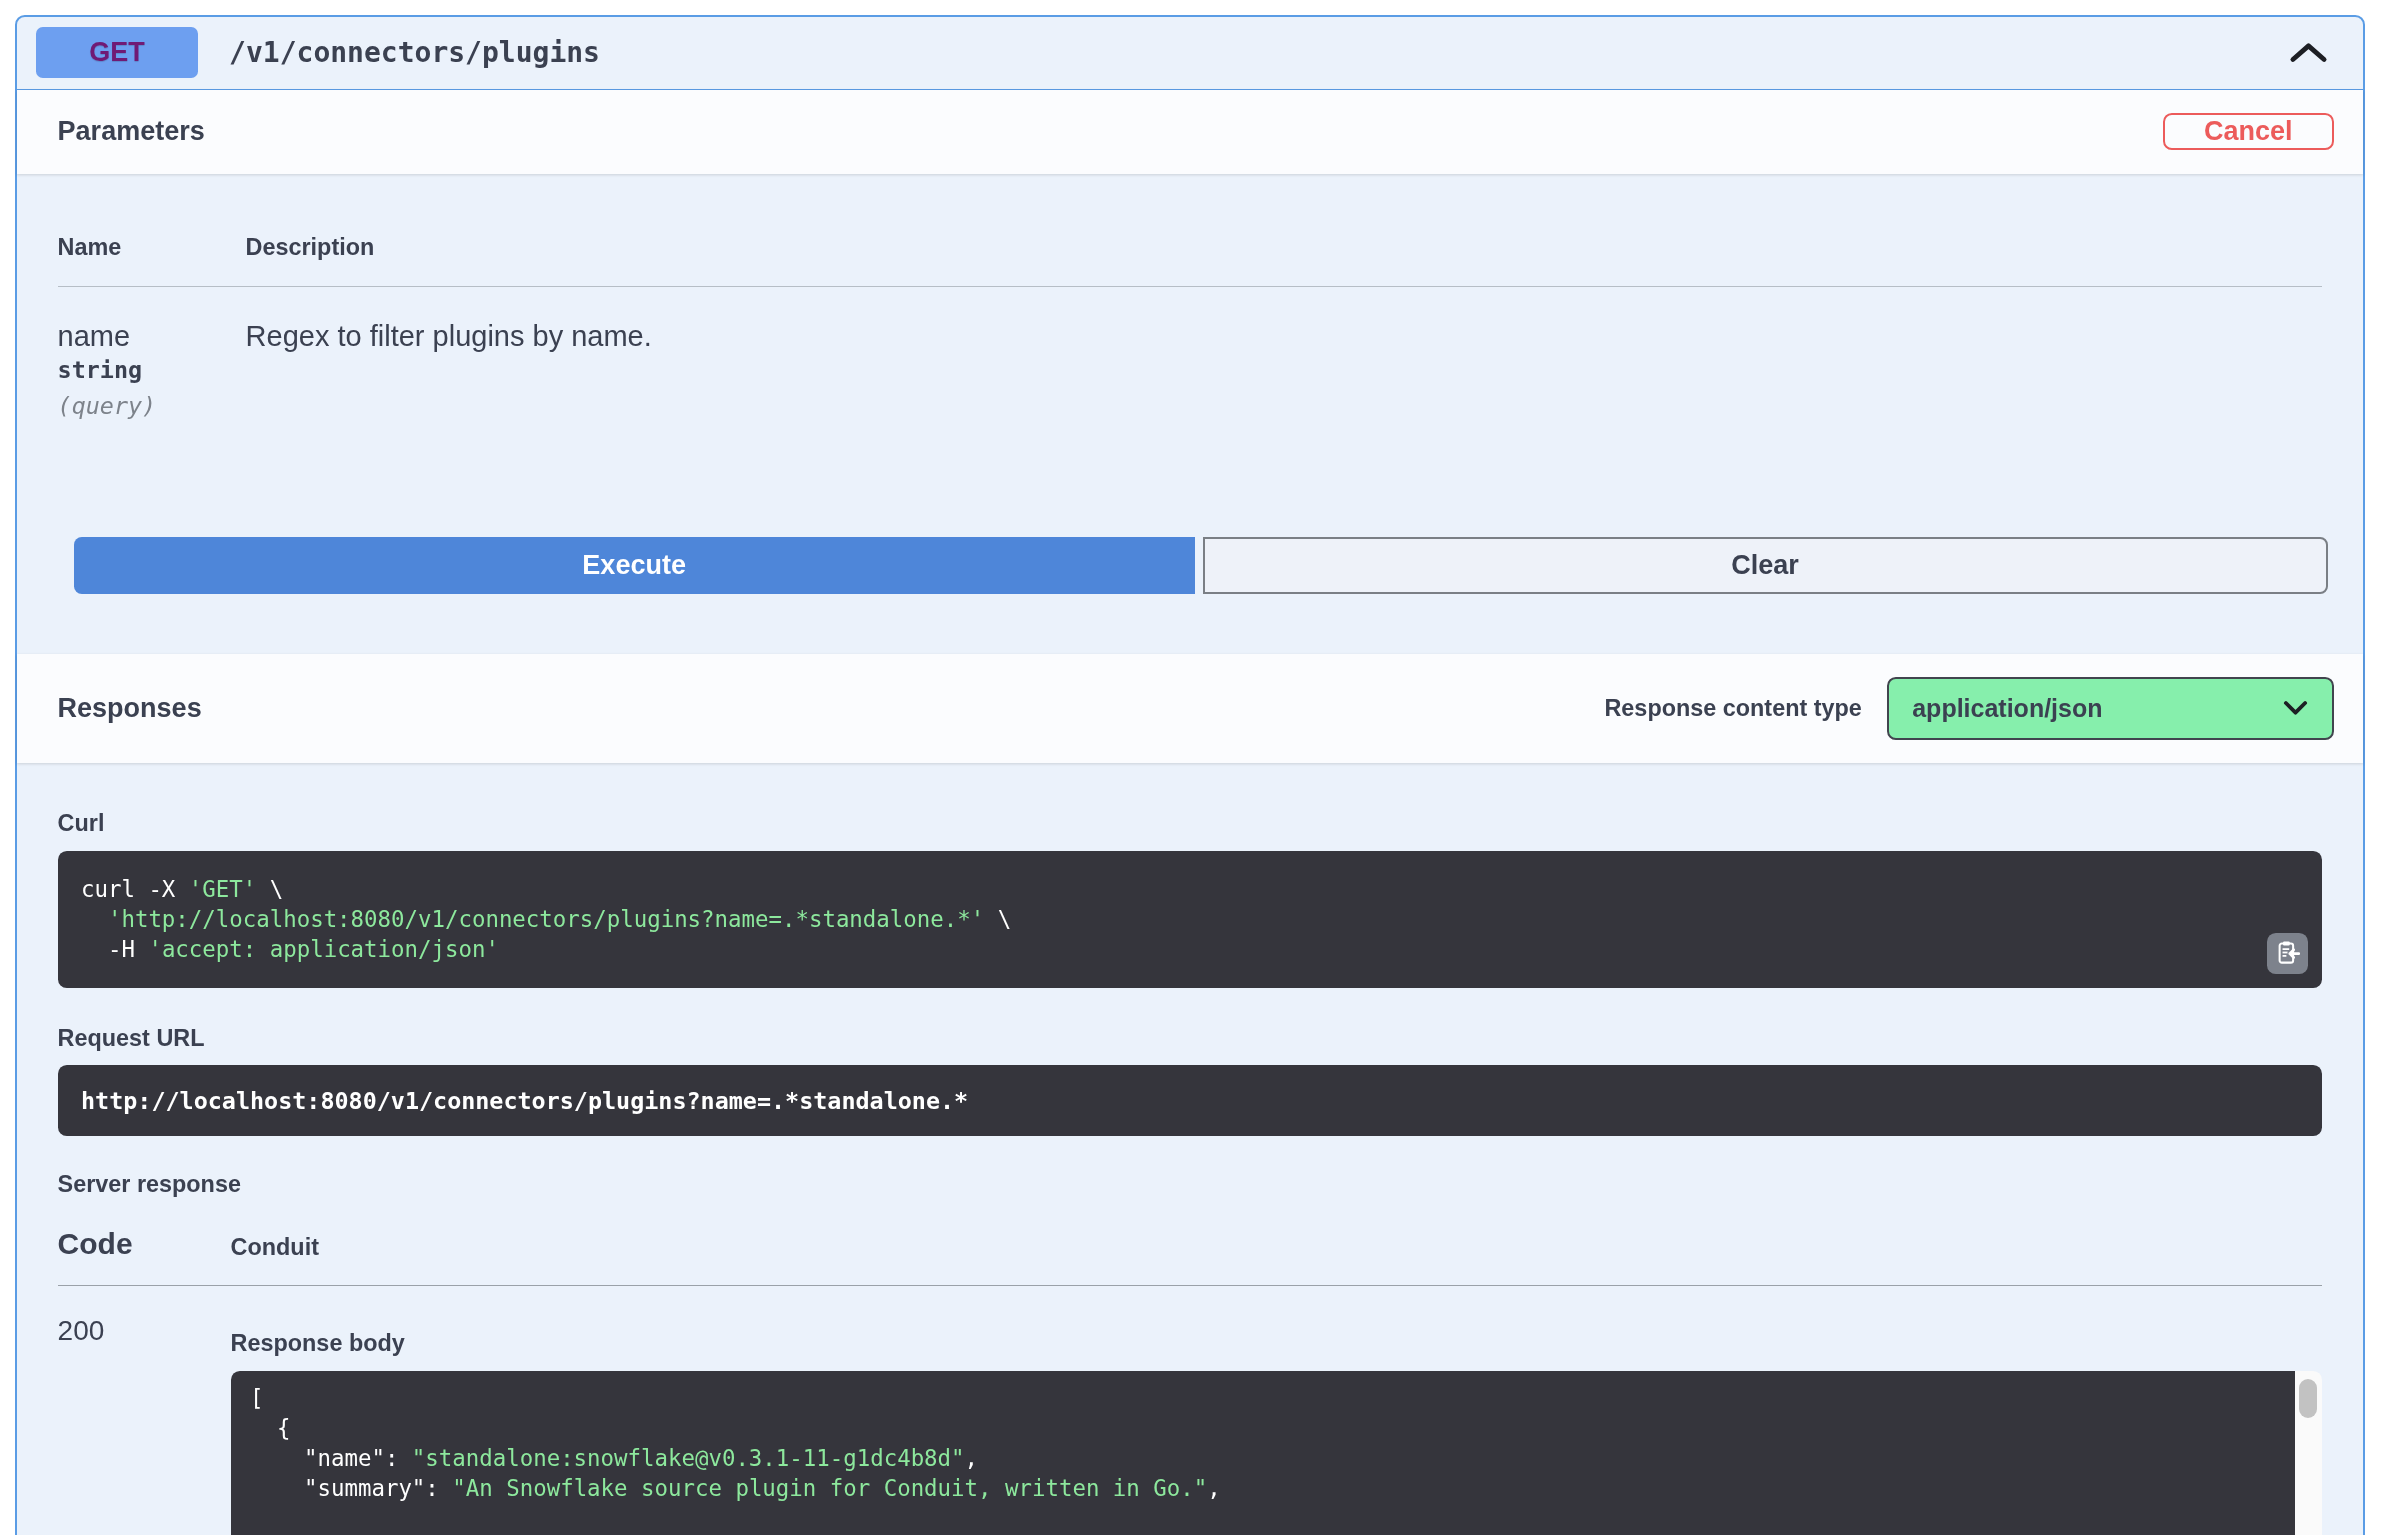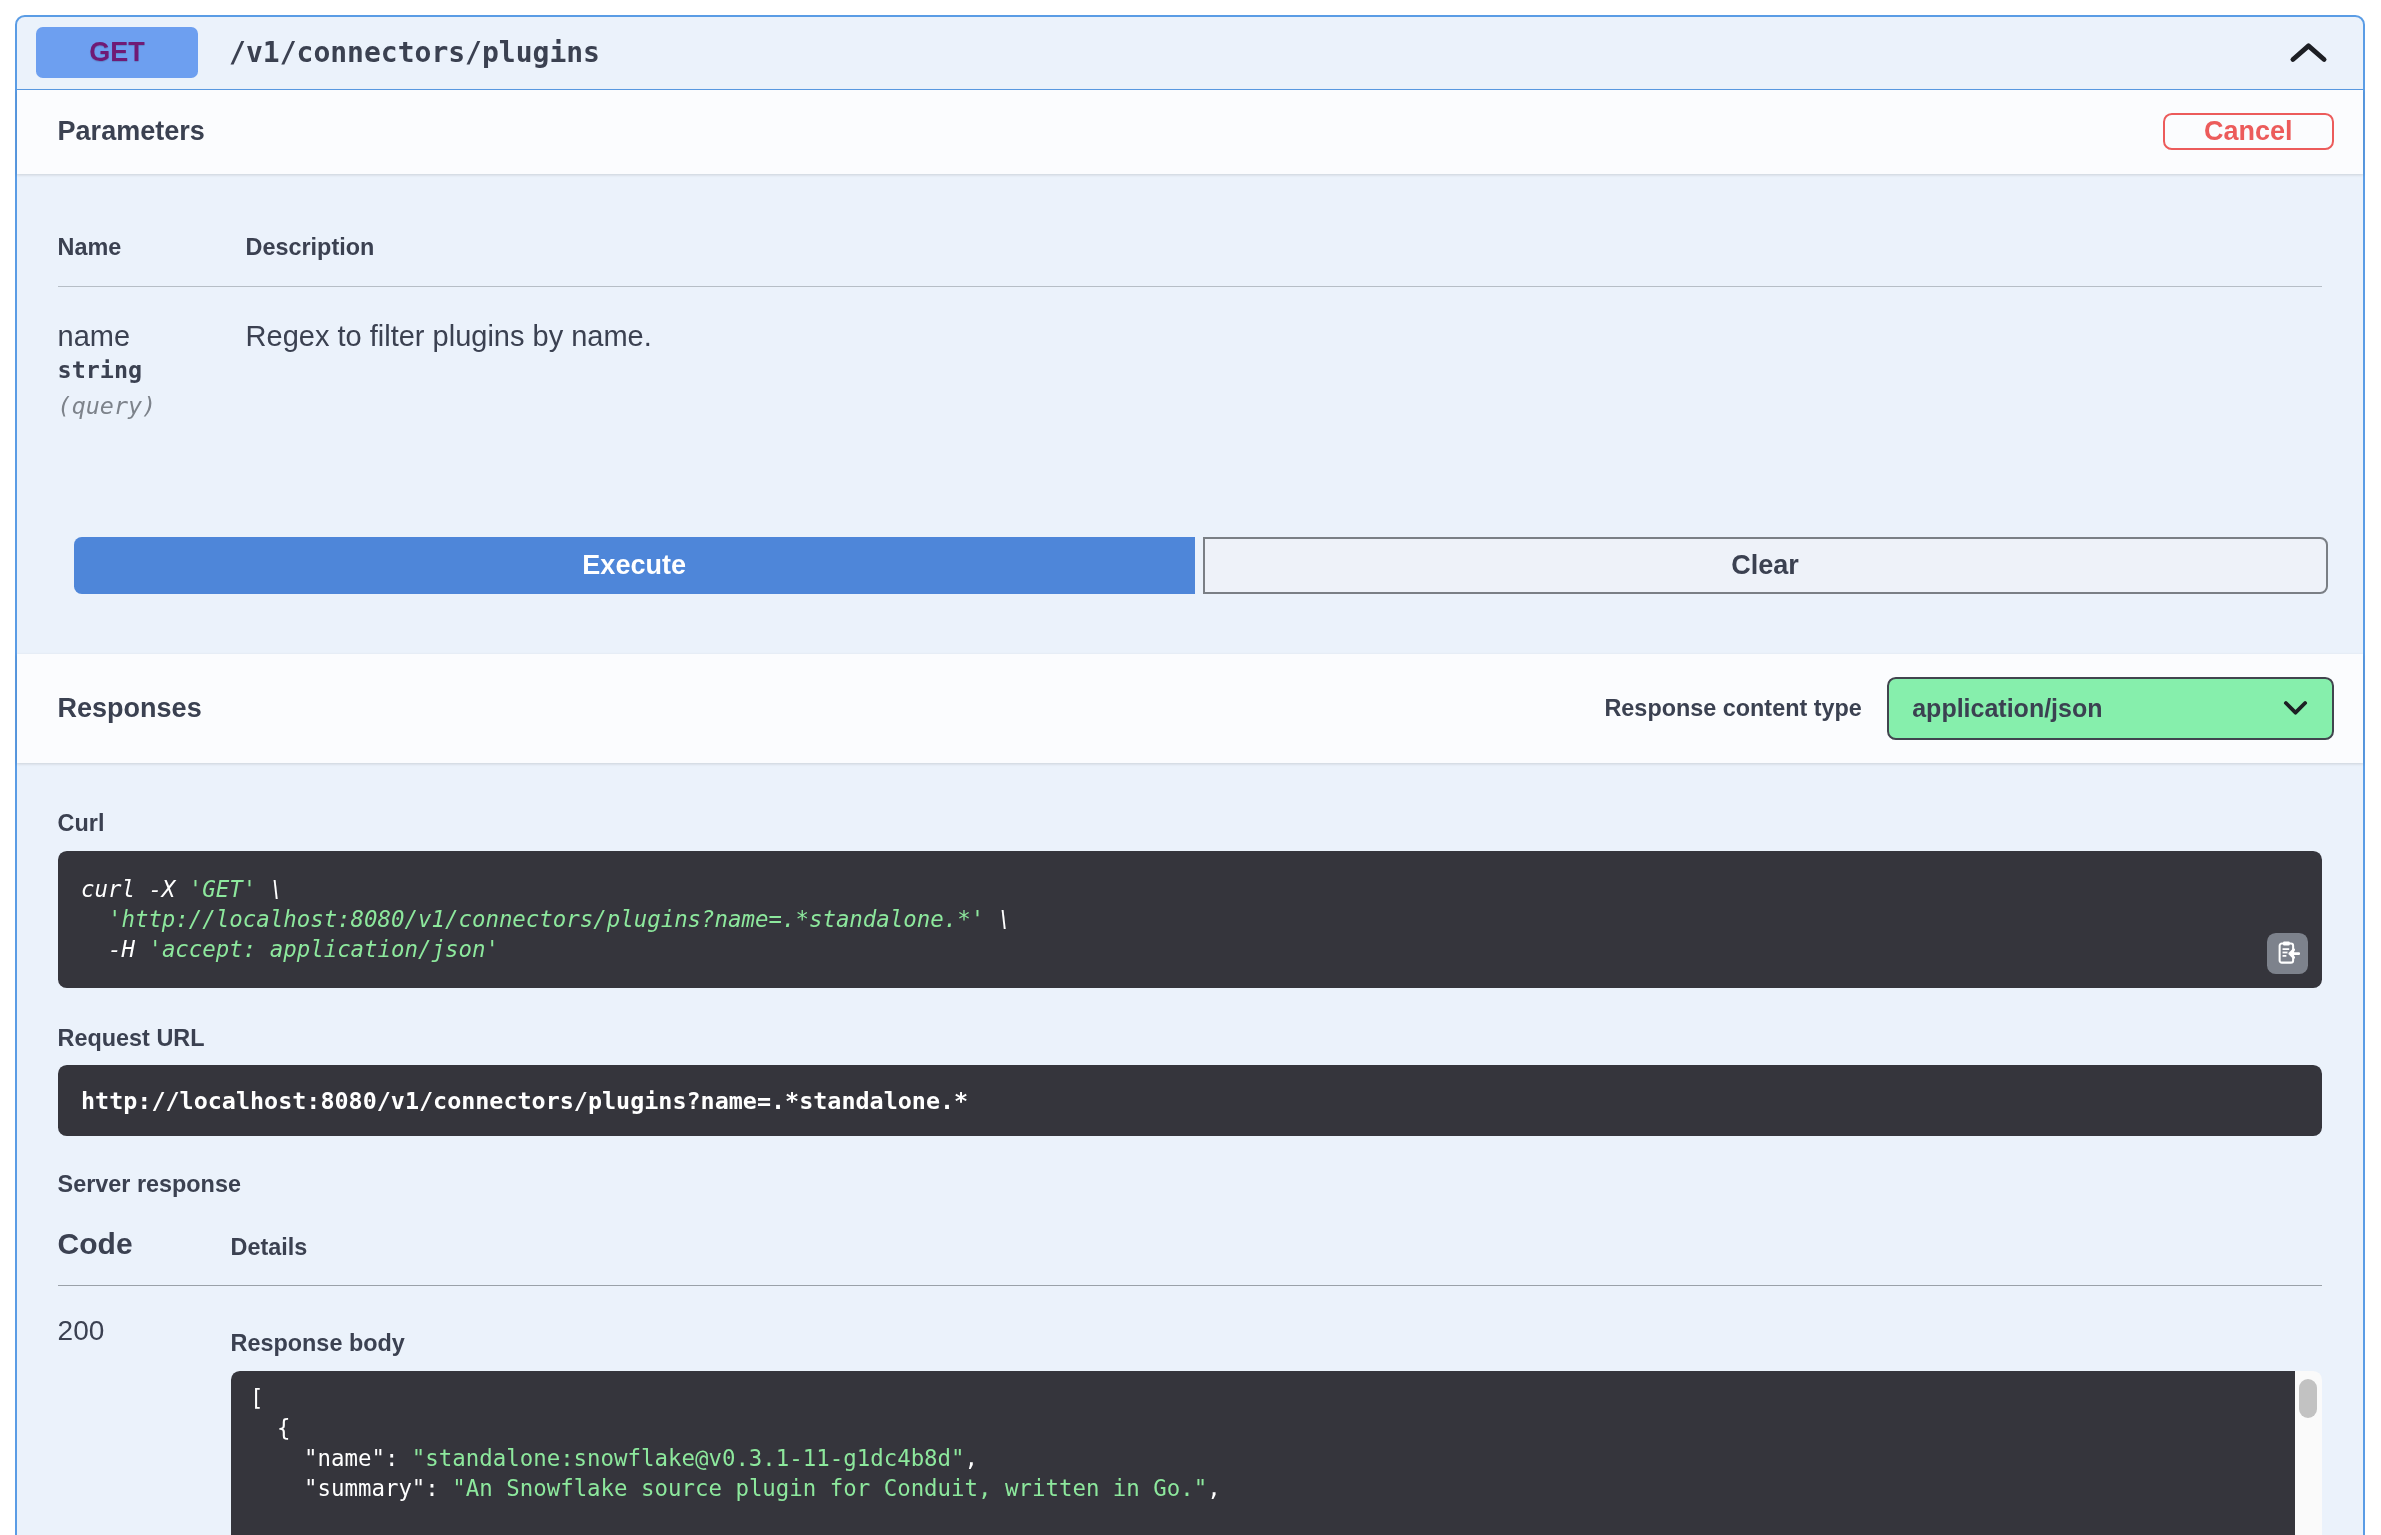--- a/index.html
+++ b/index.html
@@ -37,21 +37,21 @@
   .btn-execute{background:#4e86d9;color:#fff;border:none;border-radius:7.8px 0 0 7.8px;}
   .btn-clear{background:#eef2f9;color:#3b4151;border:2.9px solid #7a7f85;border-radius:0 7.8px 7.8px 0;}
   
   .resp-header{margin-top:60px;}
   .ct-group{display:flex;align-items:center;}
   .ct-label{font-size:23.4px;font-weight:bold;margin-right:25px;}
   .ct-select{width:396px;height:59px;border:2.9px solid #41444e;border-radius:8.8px;background:#86efac;display:flex;align-items:center;justify-content:space-between;padding:0 23.4px;font-size:25px;font-weight:bold;cursor:pointer;color:#3b4151;}
   .resp-content{padding:0 41px;}
   .block-label{font-size:23.4px;font-weight:bold;}
   .curl-wrap{margin-top:47px;}
-  .pre-wrap{position:relative;font-style:italic;}
+  .pre-wrap{position:relative;}
   pre.code{background:#35353c;border-radius:8.8px;color:#fff;font-family:"DejaVu Sans Mono",monospace;font-size:22.4px;line-height:30px;margin:13.7px 0 0;padding:23.4px;overflow:hidden;}
   .code-line{white-space:pre-wrap;word-break:break-all;}
   .tok-w{color:#ffffff;}
   .tok-g{color:#8de89d;}
   .copy-btn{position:absolute;right:13.7px;bottom:13.7px;width:41px;height:41px;background:#7d828c;border:none;border-radius:8.8px;display:flex;align-items:center;justify-content:center;cursor:pointer;padding:0;}
   pre.requrl{font-weight:bold;font-size:23.4px;padding:20.5px 23.4px;margin-top:13.7px;}
   .requrl-wrap{margin-top:37px;}
   .srv-title{margin-top:35px;font-size:23.4px;font-weight:bold;}
   
   .code-table{margin-top:29px;}
@@ -147,21 +147,21 @@
     <div class="requrl-wrap">
       <div class="block-label">Request URL</div>
       <pre class="code requrl">http://localhost:8080/v1/connectors/plugins?name=.*standalone.*</pre>
     </div>
 
     <div class="srv-title">Server response</div>
 
     <div class="code-table">
       <div class="cd-head">
         <span class="cd-code">Code</span>
-        <span class="cd-details">Details</span>
+        <span class="cd-details">Conduit</span>
       </div>
       <div class="cd-row">
         <div class="status">200</div>
         <div>
           <div class="rb-label">Response body</div>
           <div class="rb-block">
             <pre class="rb-pre"><div class="code-line"><span class="tok-w">[</span></div><div class="code-line"><span class="tok-w">  {</span></div><div class="code-line"><span class="tok-w">    "name": </span><span class="tok-g">"standalone:snowflake@v0.3.1-11-g1dc4b8d"</span><span class="tok-w">,</span></div><div class="code-line"><span class="tok-w">    "summary": </span><span class="tok-g">"An Snowflake source plugin for Conduit, written in Go."</span><span class="tok-w">,</span></div></pre>
             <div class="rb-scroll">
               <div class="rb-thumb"></div>
             </div>

